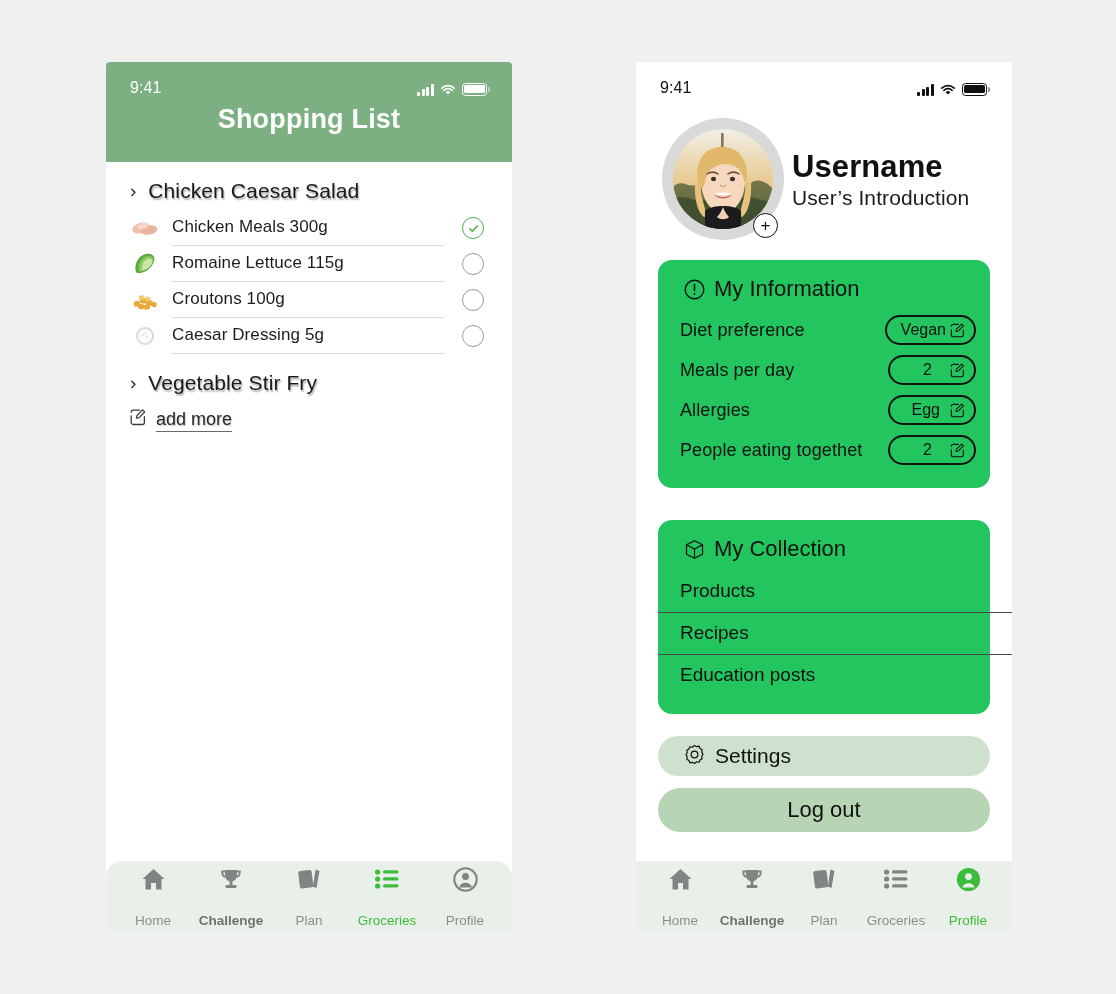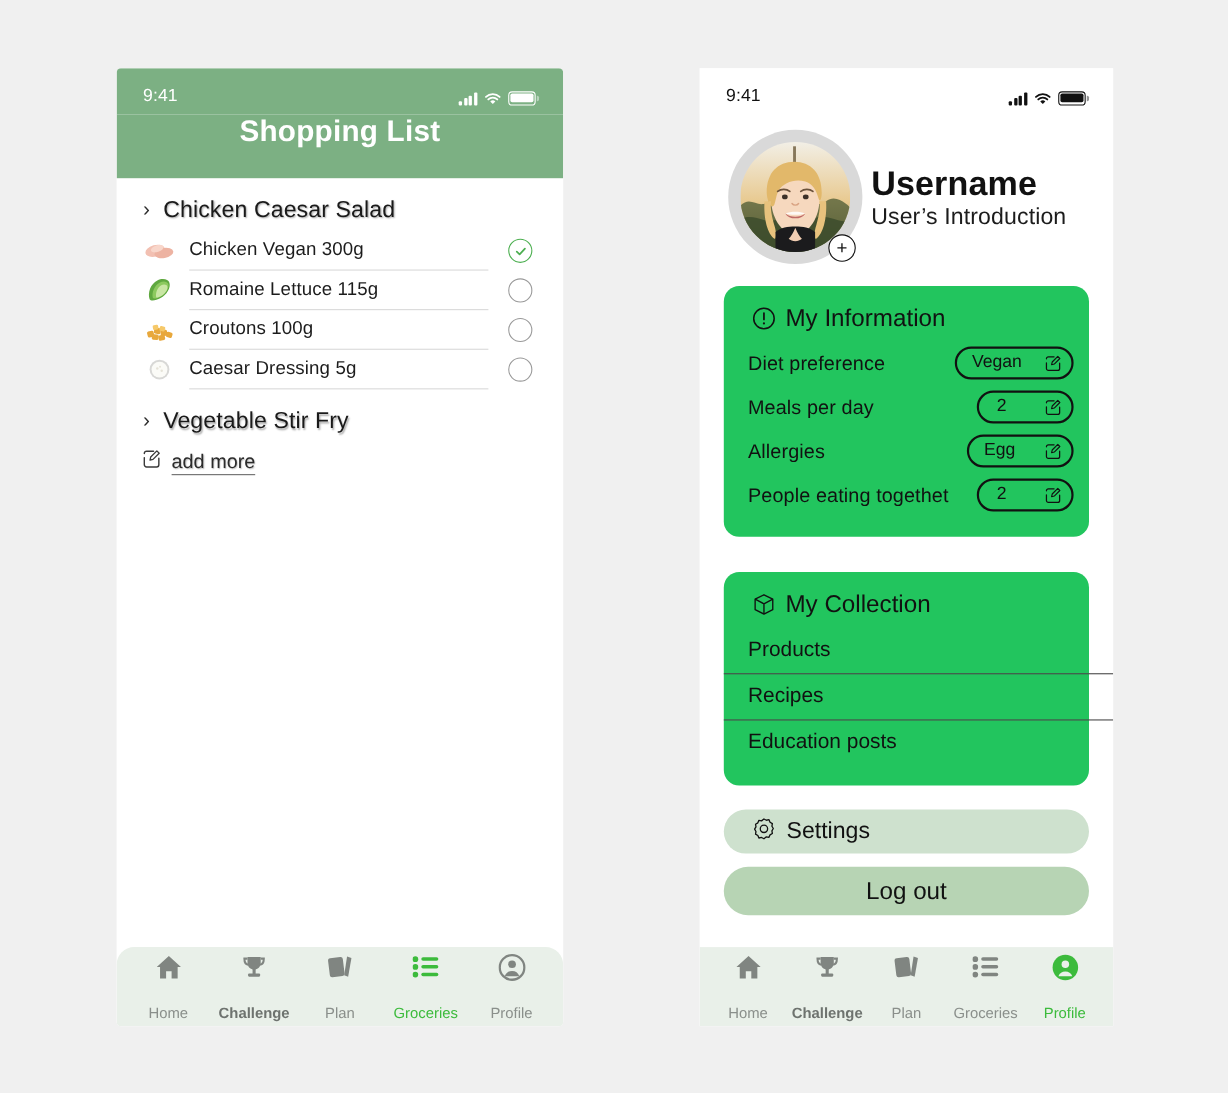--- a/index.html
+++ b/index.html
@@ -149,21 +149,21 @@
 
   #card-information { margin-top: 20px; padding-bottom: 18px; }
   .info-row {
     display:flex; align-items:center; justify-content:space-between;
     padding: 5px 14px 5px 22px;
   }
   .info-label { font-size: 18px; color:#111; letter-spacing:.1px; }
   .pill {
     min-width: 88px; height: 30px;
     border: 2px solid #111; border-radius: 15px;
-    display:flex; align-items:center; justify-content:flex-end; gap: 21px;
+    display:flex; align-items:center; justify-content:flex-end; gap: 4px;
     padding: 0 9px 0 14px;
     font-size: 16px; color:#111;
   }
   .pill .pv { white-space:nowrap; }
   .pill .pe { display:flex; align-items:center; }
 
   #card-collection { margin-top: 32px; padding-bottom: 18px; }
   .coll-row { position: relative; padding: 10px 0 10px 22px; }
   .coll-row .ct { font-size: 19px; color:#111; }
   .coll-row.div::before {
@@ -226,21 +226,21 @@
 
       <div class="item-row">
         <span class="item-thumb">
           <svg viewBox="0 0 30 26">
               <ellipse cx="11" cy="13" rx="9" ry="5.2" fill="#F2C0B2" transform="rotate(-16 11 13)"></ellipse>
               <ellipse cx="19" cy="15" rx="8.6" ry="4.6" fill="#EDB3A2" transform="rotate(-10 19 15)"></ellipse>
               <ellipse cx="13" cy="11" rx="6" ry="3" fill="#F8D6CA" transform="rotate(-18 13 11)"></ellipse>
             </svg>
         </span>
         <span class="item-line">
-          <span class="item-name">Chicken Vegan  300g</span>
+          <span class="item-name">Chicken Meals  300g</span>
         </span>
         <span class="check done">
           <svg viewBox="0 0 14 14">
               <path d="M3 7.3 5.8 10 11 4.3" stroke="#4CAF50" stroke-width="1.7" fill="none" stroke-linecap="round" stroke-linejoin="round"></path>
             </svg>
         </span>
       </div>
 
       <div class="item-row">
         <span class="item-thumb">

